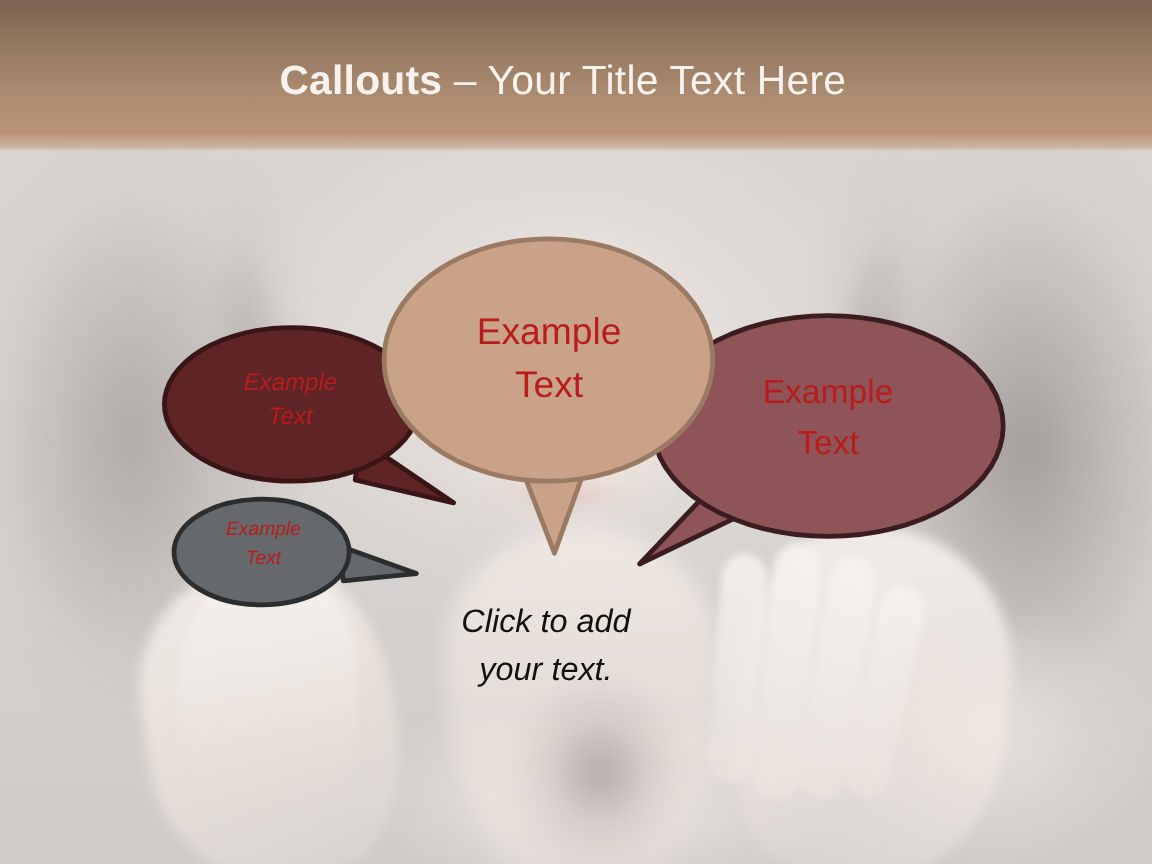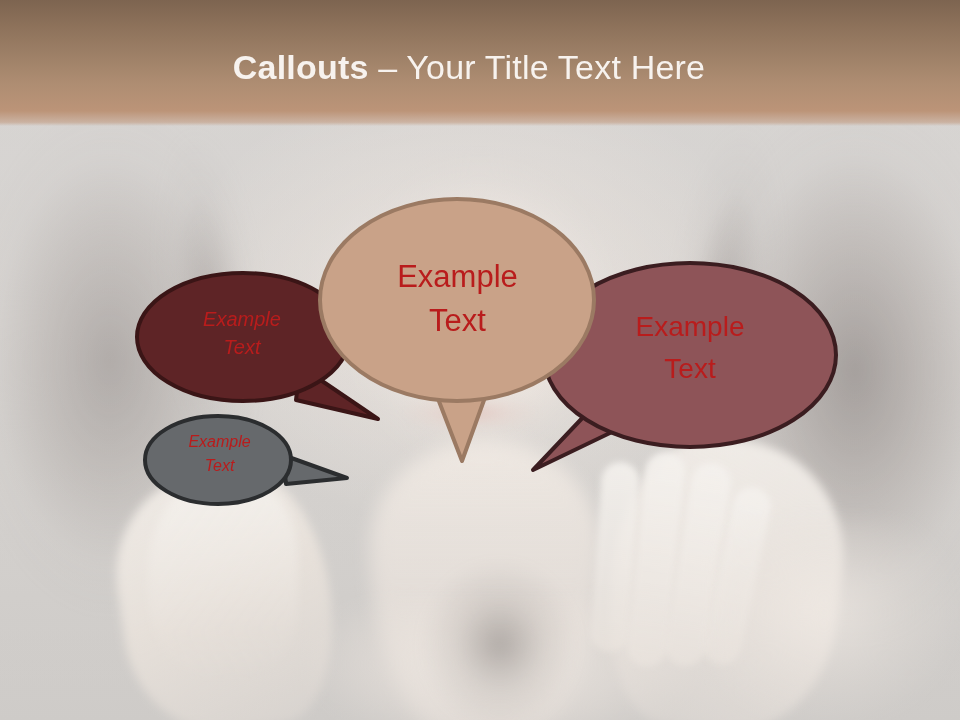--- a/index.html
+++ b/index.html
@@ -282,14 +282,16 @@
 
   <div class="callout-text callout-left-text">Example
 Text</div>
   <div class="callout-text callout-gray-text">Example
 Text</div>
   <div class="callout-text callout-right-text">Example
 Text</div>
   <div class="callout-text callout-center-text">Example
 Text</div>
 
+  <div class="body-text">Click  to add
+your text.</div>
 
 </div>
 
 </body></html>

